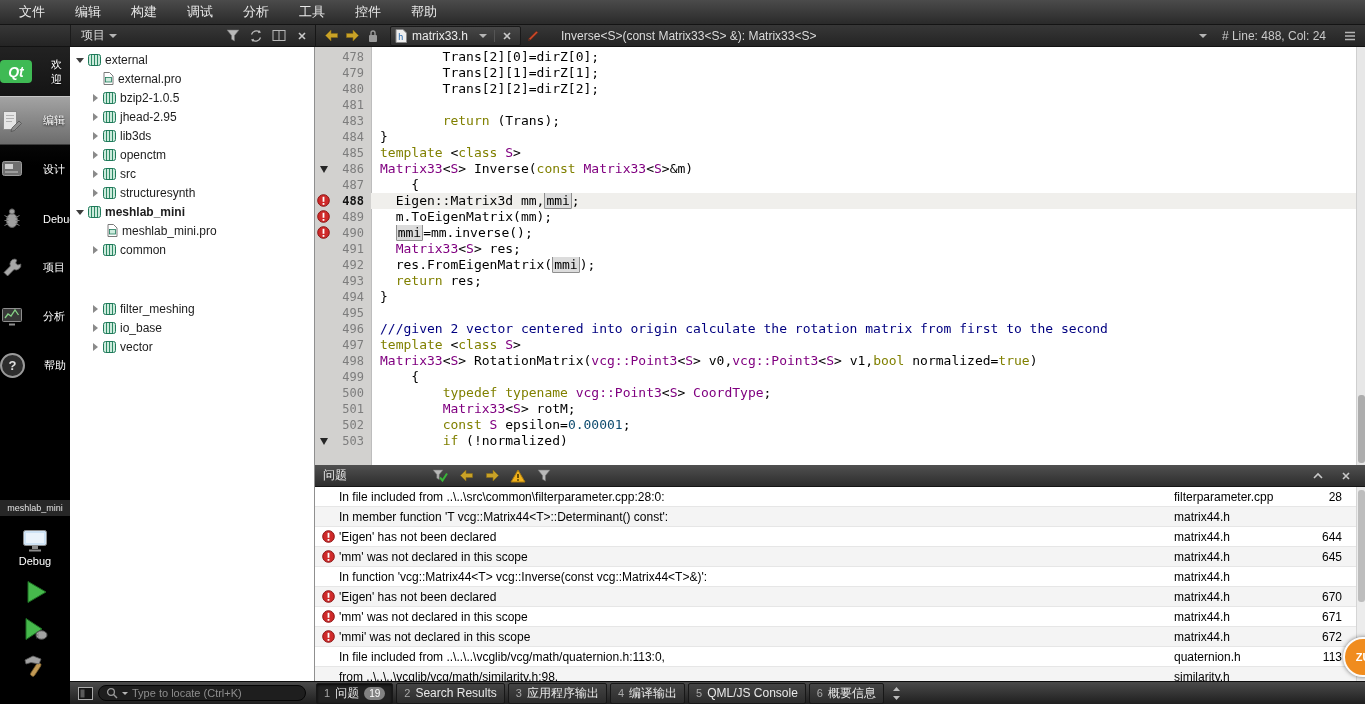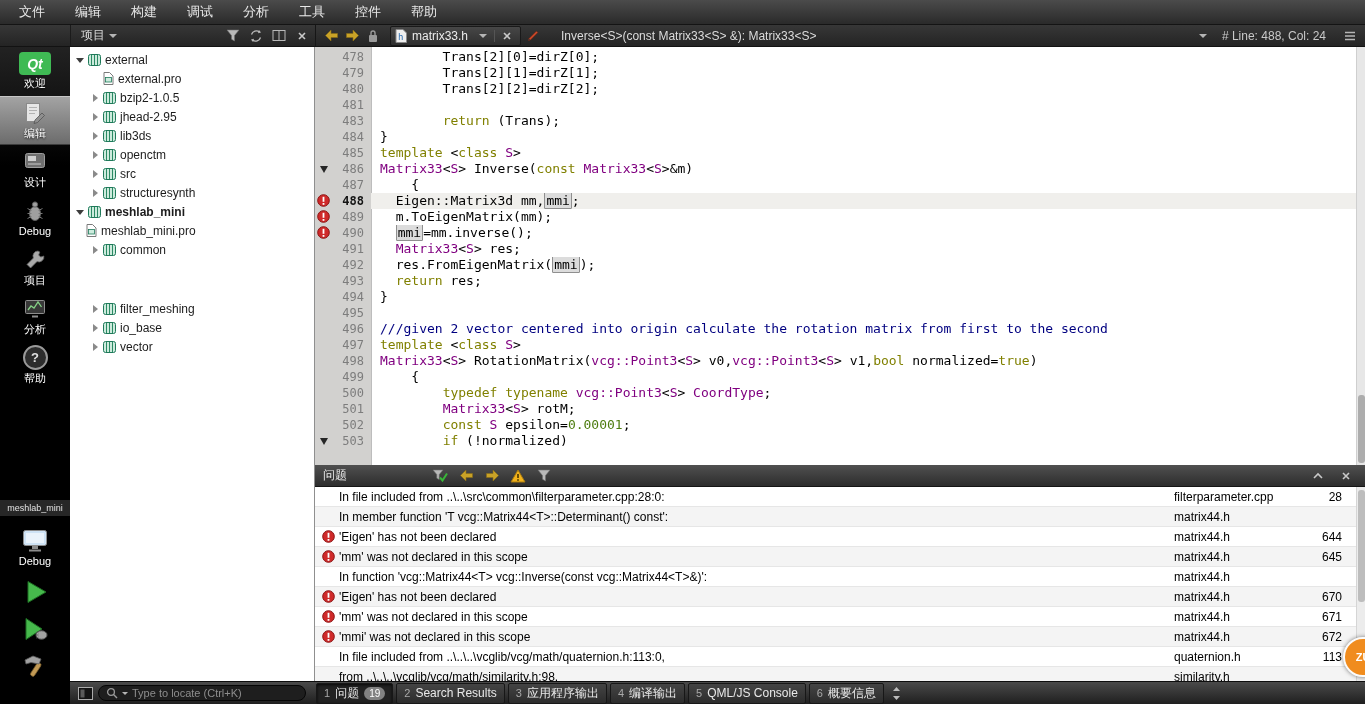--- a/index.html
+++ b/index.html
@@ -31,21 +31,21 @@
     background:linear-gradient(#474747,#2f2f2f);border:1px solid #191919;border-radius:2px;}
   .tab-title{color:#ececec;font-size:12px;padding:0 7px 0 5px;}
   .tab-sep{width:1px;height:12px;background:#555;margin:0 3px;}
   .symbol-box{flex:1;display:flex;align-items:center;height:18px;margin-left:16px;min-width:0;}
   .symbol-text{color:#dcdcdc;font-size:12px;white-space:nowrap;overflow:hidden;text-overflow:ellipsis;flex:1;}
   .linecol{color:#c9c9c9;font-size:12px;white-space:nowrap;padding:0 12px 0 8px;}
 
   
   .sidebar{position:absolute;left:0;top:47px;width:70px;height:657px;
     background:linear-gradient(180deg,#222 0%,#000 18%);display:flex;flex-direction:column;}
-  .mode{height:49px;display:flex;flex-direction:column;align-items:center;justify-content:center;gap:1px;}
+  .mode{height:49px;display:flex;flex-direction:row;align-items:center;gap:19px;}
   .mode.selected{background:linear-gradient(#a3a3a3,#6c6c6c);border-top:1px solid #c6c6c6;
     border-bottom:1px solid #3c3c3c;box-sizing:border-box;}
   .mode-label{color:#fff;font-size:11px;text-shadow:0 1px 2px rgba(0,0,0,.9);}
   .qt-logo{width:32px;height:23px;background:#3fba54;border-radius:4px;color:#fff;font-weight:bold;
     font-style:italic;font-size:14px;display:flex;align-items:center;justify-content:center;}
   .help-circ{width:21px;height:21px;border-radius:50%;background:#2d2d2d;border:2px solid #9a9a9a;
     color:#e0e0e0;font-weight:bold;font-size:13px;display:flex;align-items:center;justify-content:center;}
   .sb-project{margin-top:110px;background:#272727;color:#e2e2e2;font-size:9px;text-align:center;
     padding:3px 0;white-space:nowrap;overflow:hidden;}
   .kit{margin-top:5px;height:52px;display:flex;flex-direction:column;align-items:center;justify-content:center;gap:1px;}
@@ -77,21 +77,21 @@
   .gut-err{position:absolute;left:2px;top:1px;}
   .fold{position:absolute;left:5px;top:5px;width:0;height:0;border-left:4px solid transparent;
     border-right:4px solid transparent;border-top:7px solid #262626;}
   .code-cell{flex:1;white-space:pre;padding-left:9px;color:#000;overflow:hidden;}
   .code-row.current .code-cell{background:#f0efec;}
   .code-row.current .gutter-cell{color:#141414;font-weight:bold;}
   .tok-p{color:#000;}
   .tok-kw{color:#808000;}
   .tok-ty{color:#800080;}
   .tok-dox{color:#000080;}
-  .tok-num{color:#4d7c0f;}
+  .tok-num{color:#0c4a6e;}
   .tok-occ{background:#dcdcdc;border:1px solid #8f8f8f;border-radius:1px;padding:0 1px;color:#000;}
   .ed-scroll{position:absolute;right:0;top:0;width:9px;height:100%;background:#e7e7e7;border-left:1px solid #cfcfcf;box-sizing:border-box;}
   .ed-handle{position:absolute;left:1px;top:348px;width:7px;height:68px;background:#adadad;border-radius:3px;}
 
   
   .problems{position:absolute;left:315px;top:465px;width:1050px;height:216px;background:#fff;overflow:hidden;}
   .prob-header{height:22px;background:linear-gradient(#505050,#2d2d2d);border-bottom:1px solid #151515;
     display:flex;align-items:center;padding:0 8px;box-sizing:border-box;}
   .prob-title{color:#ebebeb;font-size:12px;margin-right:84px;}
   .prob-icons{display:flex;align-items:center;gap:8px;}
@@ -414,21 +414,21 @@
         <div class="tree-row bold" style="padding-left: 4px;">
           <span class="tw expanded"></span>
           <span class="ico tree-ico">
             <svg width="13" height="12" viewBox="0 0 13 12">
               <rect x="0.5" y="0.5" width="12" height="11" rx="2" fill="#cdebdd" stroke="#1f7a5a"></rect>
               <path d="M3.5 1v10M6.5 1v10M9.5 1v10" stroke="#2c8a64" stroke-width="1"></path>
             </svg>
           </span>
           <span class="tree-label">meshlab_mini</span>
         </div>
-        <div class="tree-row" style="padding-left: 3px;">
+        <div class="tree-row" style="padding-left: 24px;">
           <span class="tw none"></span>
           <span class="ico tree-ico">
             <svg width="11" height="13" viewBox="0 0 11 13">
               <path d="M1 0.5h5.5l3.5 3.5v8.5H1z" fill="#fff" stroke="#7a7a7a"></path>
               <rect x="2.5" y="5.5" width="6" height="4.5" fill="#cdebdd" stroke="#1f7a5a" stroke-width="0.8"></rect>
             </svg>
           </span>
           <span class="tree-label">meshlab_mini.pro</span>
         </div>
         <div class="tree-row" style="padding-left: 20px;">

